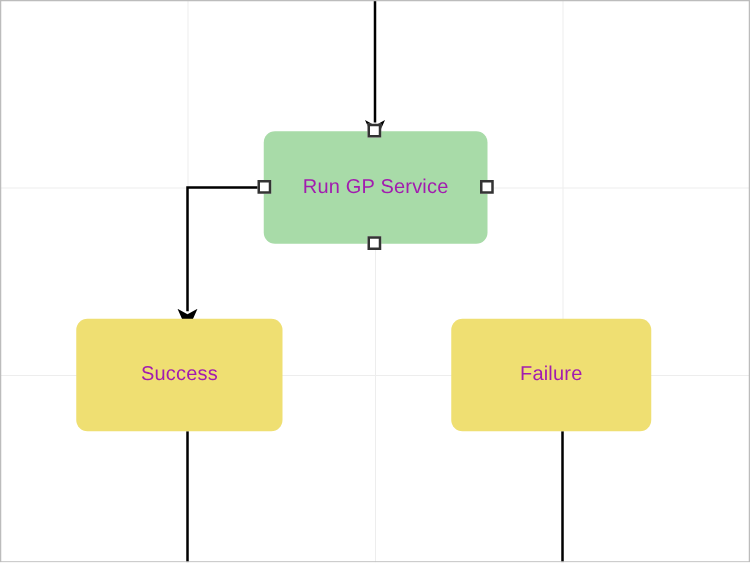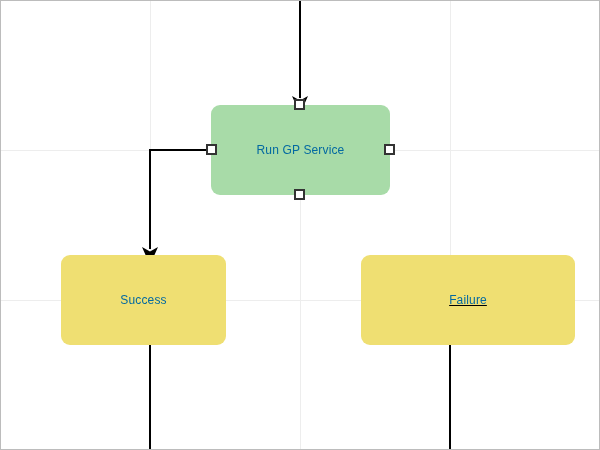--- a/index.html
+++ b/index.html
@@ -64,22 +64,22 @@
     border-radius: 9px;
     display: flex;
     align-items: center;
     justify-content: center;
     z-index: 10;
     cursor: move;
   }
 
   .node-label {
     font-family: "Liberation Sans", sans-serif;
-    font-size: 12px;
-    color: #0369a1;
+    font-size: 16px;
+    color: #a21caf;
     letter-spacing: 0.15px;
     line-height: 1;
     user-select: none;
     white-space: nowrap;
   }
 
   .node-green {
     background: #a8dba8;
   }
 
@@ -123,21 +123,21 @@
   </svg>
 
   <div class="node node-green" style="left:211px; top:105px; width:179px; height:90px;">
     <span class="node-label">Run GP Service</span>
   </div>
 
   <div class="node node-yellow" style="left:61px; top:255px; width:165px; height:90px;">
     <span class="node-label">Success</span>
   </div>
 
-  <div class="node node-yellow" style="left:361px; top:255px; width:214px; height:90px;text-decoration:underline;">
+  <div class="node node-yellow" style="left:361px; top:255px; width:160px; height:90px;">
     <span class="node-label">Failure</span>
   </div>
 
   <div class="handle" style="left:294px; top:99px;"></div>
   <div class="handle" style="left:384px; top:144px;"></div>
   <div class="handle" style="left:294px; top:189px;"></div>
   <div class="handle" style="left:206px; top:144px;"></div>
 
   <div class="canvas-frame"></div>
 

